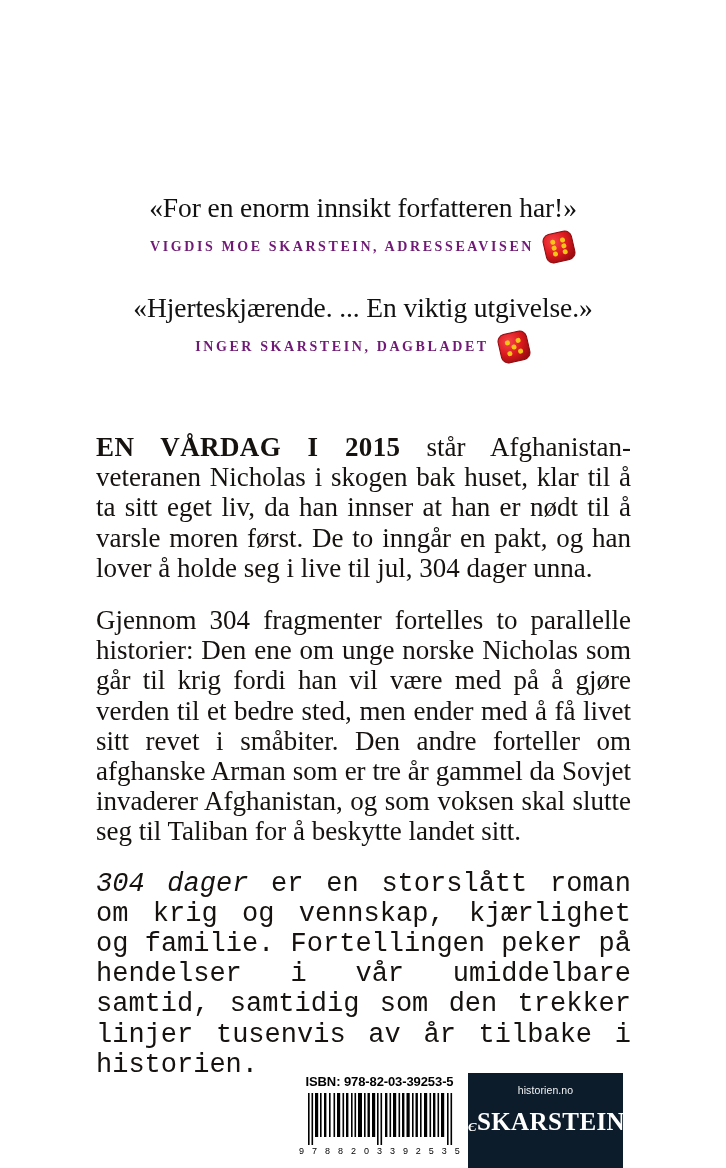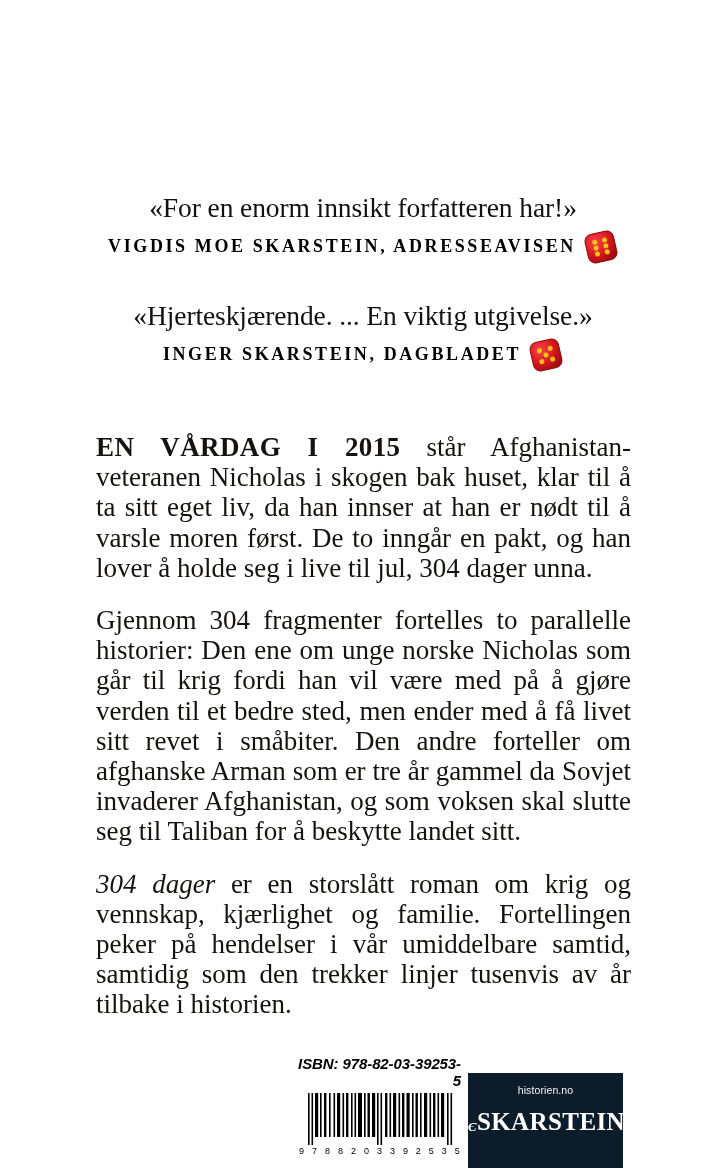--- a/index.html
+++ b/index.html
@@ -23,42 +23,42 @@
   .quotes {
     position: absolute;
     left: 0;
     top: 192px;
     width: 726px;
   }
   .quote-group {
     text-align: center;
   }
   .quote-group + .quote-group {
-    margin-top: 36px;
+    margin-top: 28px;
   }
   .quote-text {
     font-family: "Liberation Serif", serif;
     font-size: 27.5px;
     line-height: 1.16;
     color: #111111;
     letter-spacing: -0.1px;
     white-space: nowrap;
   }
   .attrib-row {
     display: flex;
     align-items: center;
     justify-content: center;
     margin-top: 6px;
   }
   .attrib-text {
     font-family: "Liberation Serif", serif;
     font-weight: bold;
-    font-size: 18px;
+    font-size: 14px;
     letter-spacing: 2.6px;
-    color: #000000;
+    color: #701a75;
     white-space: nowrap;
   }
 
   
   .die {
     position: relative;
     width: 34px;
     height: 34px;
     margin-left: 8px;
     flex: 0 0 auto;
@@ -74,21 +74,21 @@
     width: 535px;
   }
   .para {
     font-family: "Liberation Serif", serif;
     font-size: 27px;
     line-height: 30.2px;
     color: #15120f;
     text-align: justify;
     margin: 0 0 22px 0;
   }
-  .para:last-child { margin-bottom: 4px; }
+  .para:last-child { margin-bottom: 4px; font-family: Liberation Mono, monospace; }
   .lead-caps {
     font-weight: bold;
     letter-spacing: 0.4px;
   }
   .ital { font-style: italic; }
 
   
   .footer {
     position: absolute;
     left: 0;
@@ -97,27 +97,26 @@
     height: 108px;
   }
   .barcode-block {
     position: absolute;
     left: 298px;
     bottom: 12px;
     width: 163px;
   }
   .isbn-label {
     font-family: "Liberation Sans", sans-serif;
-    font-size: 15px;
+    font-size: 13px;
     font-weight: bold;
     color: #000000;
-    text-align: right;
+    text-align: center;
     letter-spacing: -0.1px;
     margin-bottom: 4px;
-    font-style: italic;
   }
   .barcode {
     position: relative;
     height: 52px;
     width: 163px;
     background: #ffffff;
   }
   .barcode .bars {
     position: absolute;
     left: 0; top: 0;

